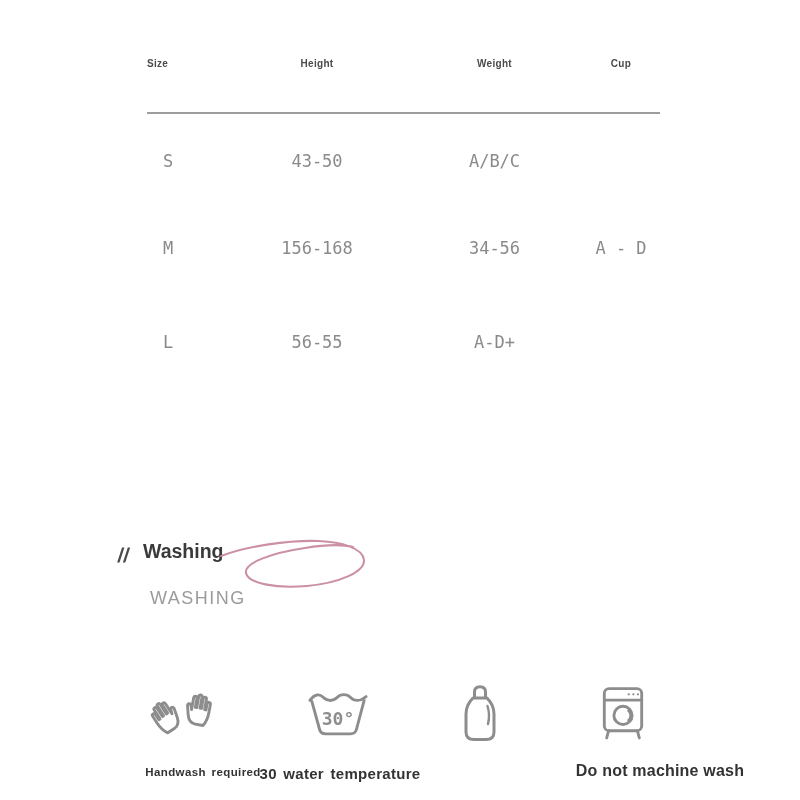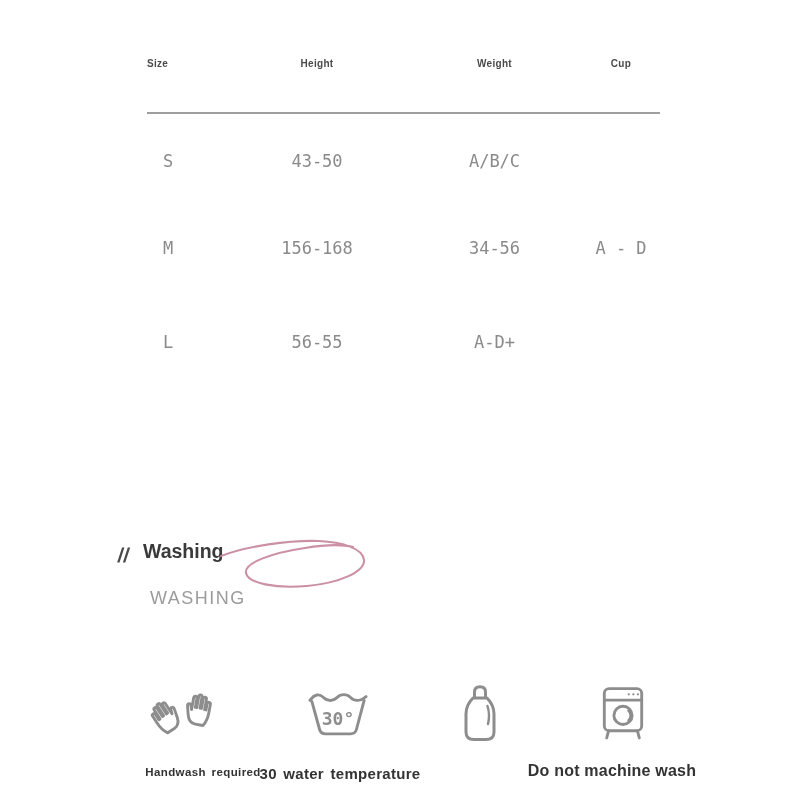--- a/index.html
+++ b/index.html
@@ -45,21 +45,21 @@
   .i-machine{left:600px;top:685px;}
 
   .care-label{position:absolute;transform:translateX(-50%);white-space:nowrap;
               font-weight:bold;color:#333333;}
   .lbl-sm{font-size:11.5px;letter-spacing:.4px;word-spacing:2px;}
   .lbl-md{font-size:15px;letter-spacing:.3px;word-spacing:2px;}
   .lbl-lg{font-size:16px;letter-spacing:.2px;}
   .lbl-1{left:203px;top:766px;}
   .lbl-2{left:340px;top:765px;}
   .lbl-3{left:483px;top:762px;margin-top:40px;}
-  .lbl-4{left:612px;top:762px;}
+  .lbl-4{left:660px;top:762px;}
 </style>
 </head>
 <body>
 
 <div id="stage">
 
   <div class="chart">
     <div class="trow thead">
       <div class="c first">Size</div>
       <div class="c">Height</div>

